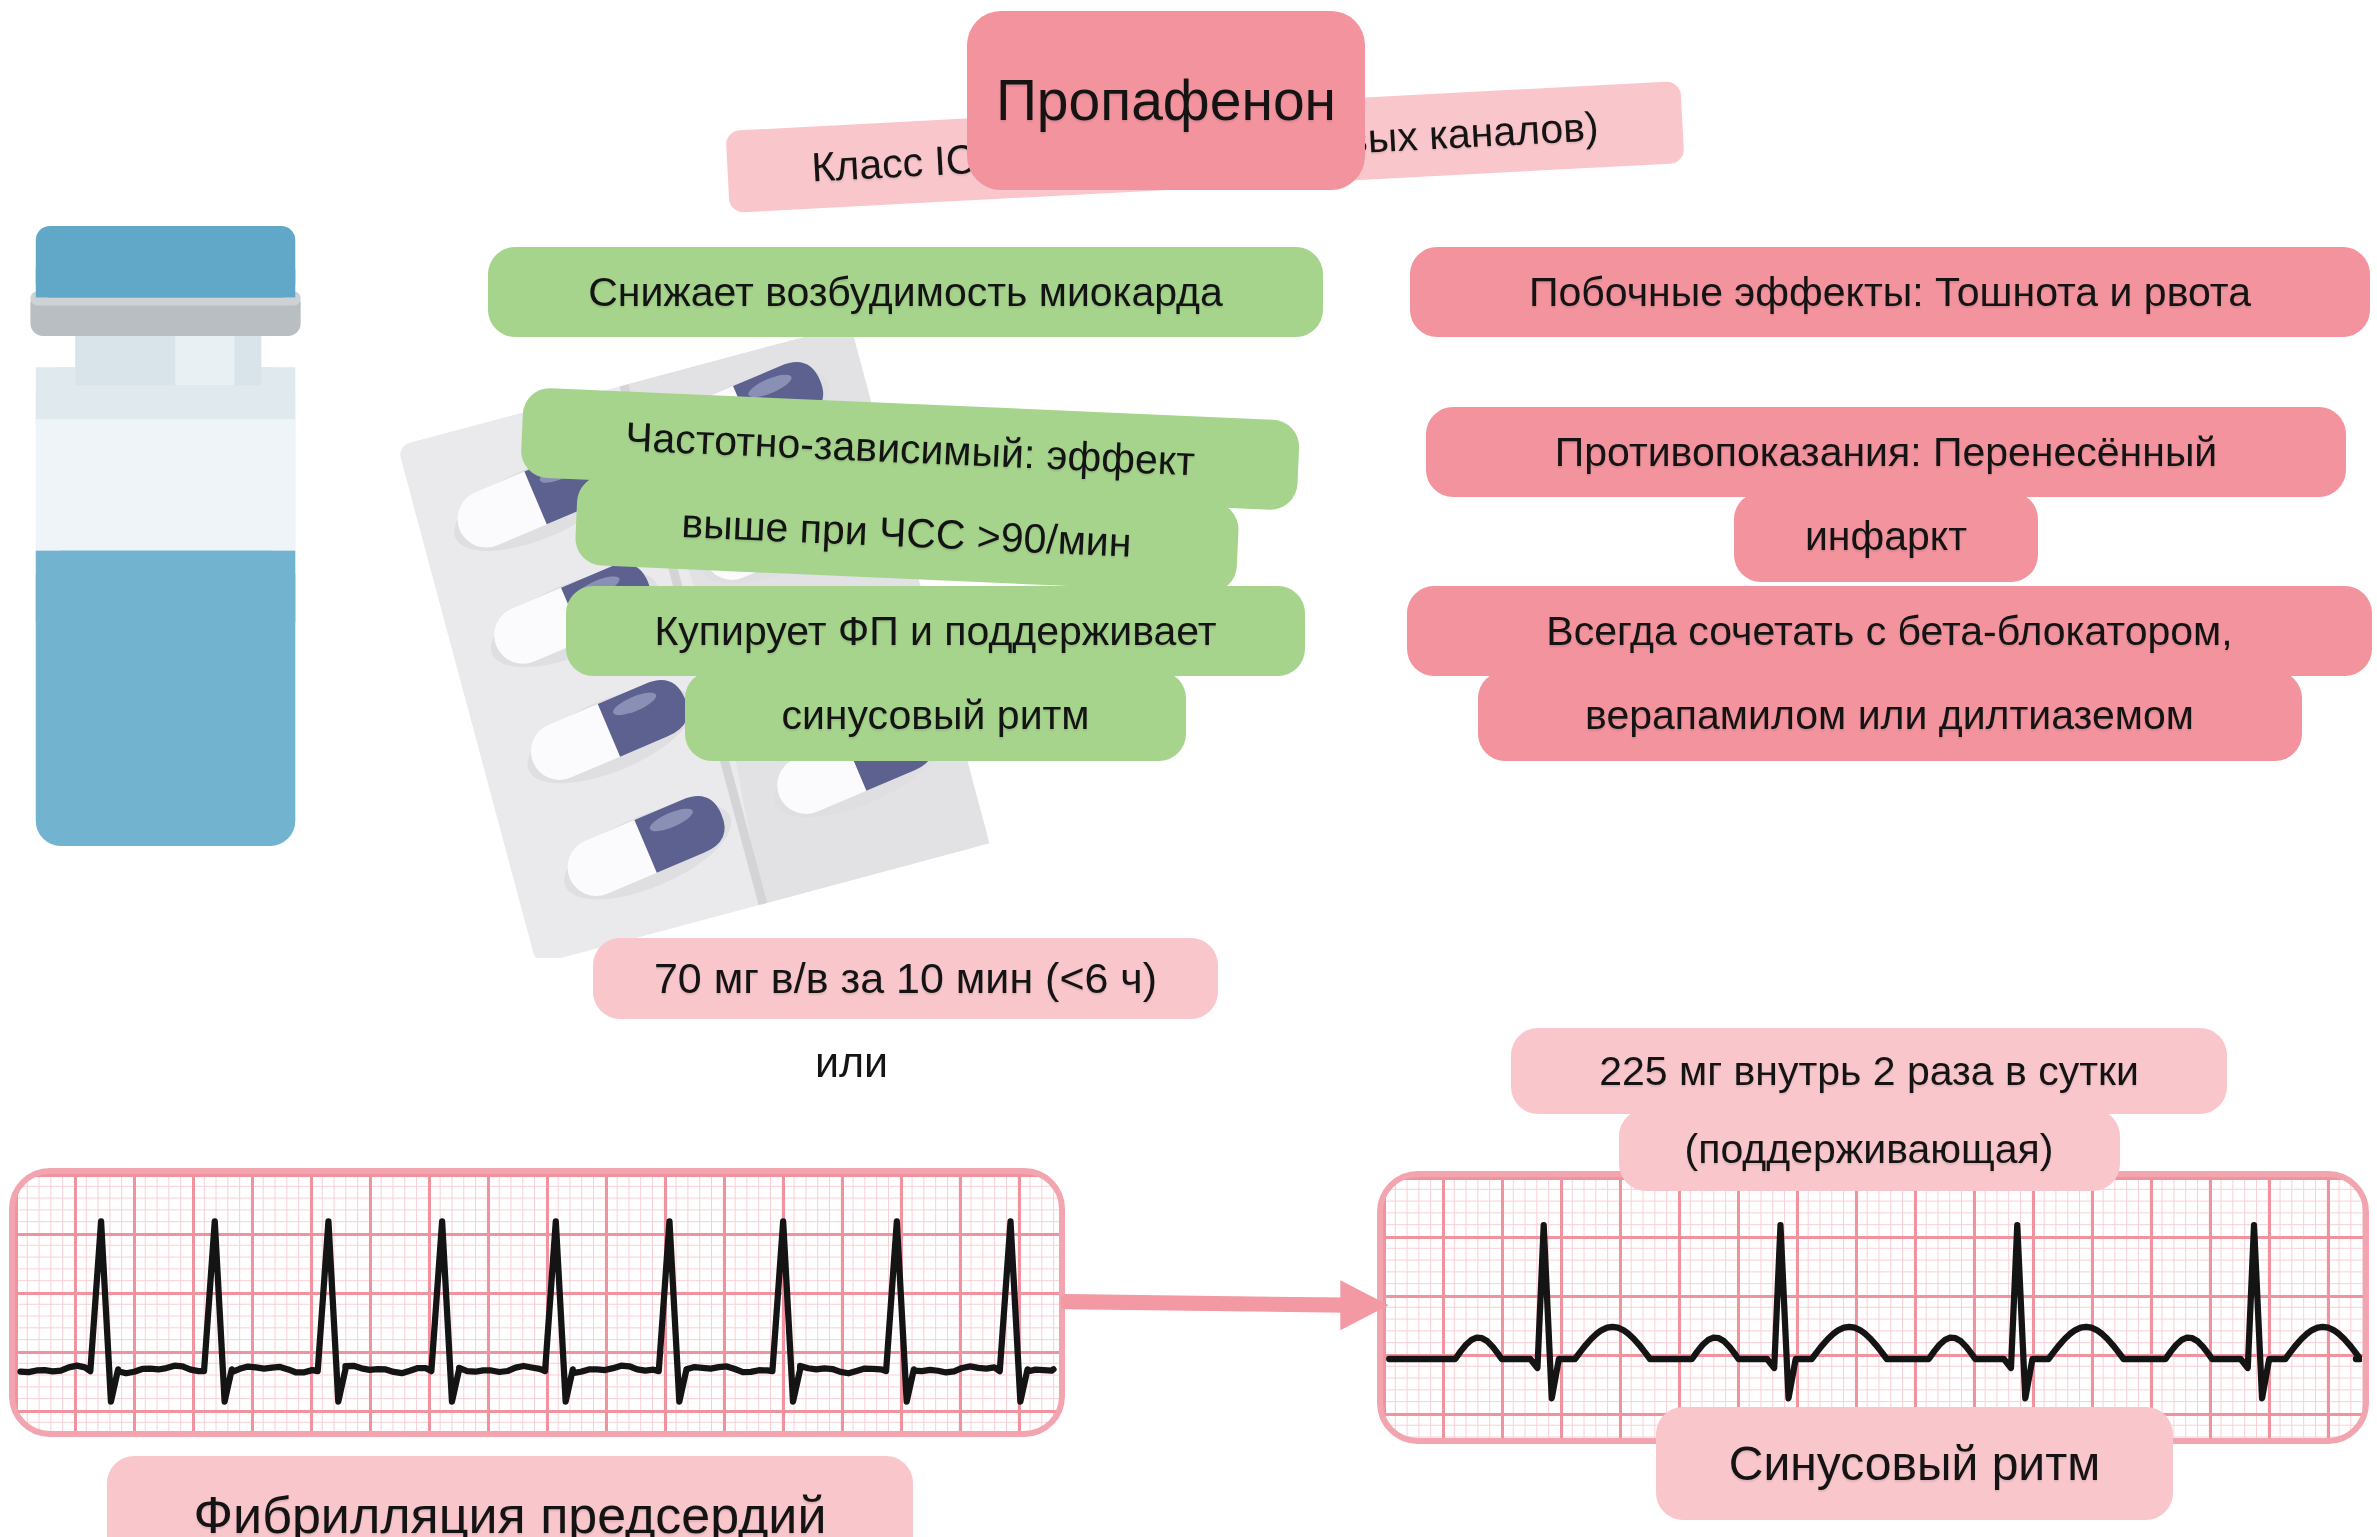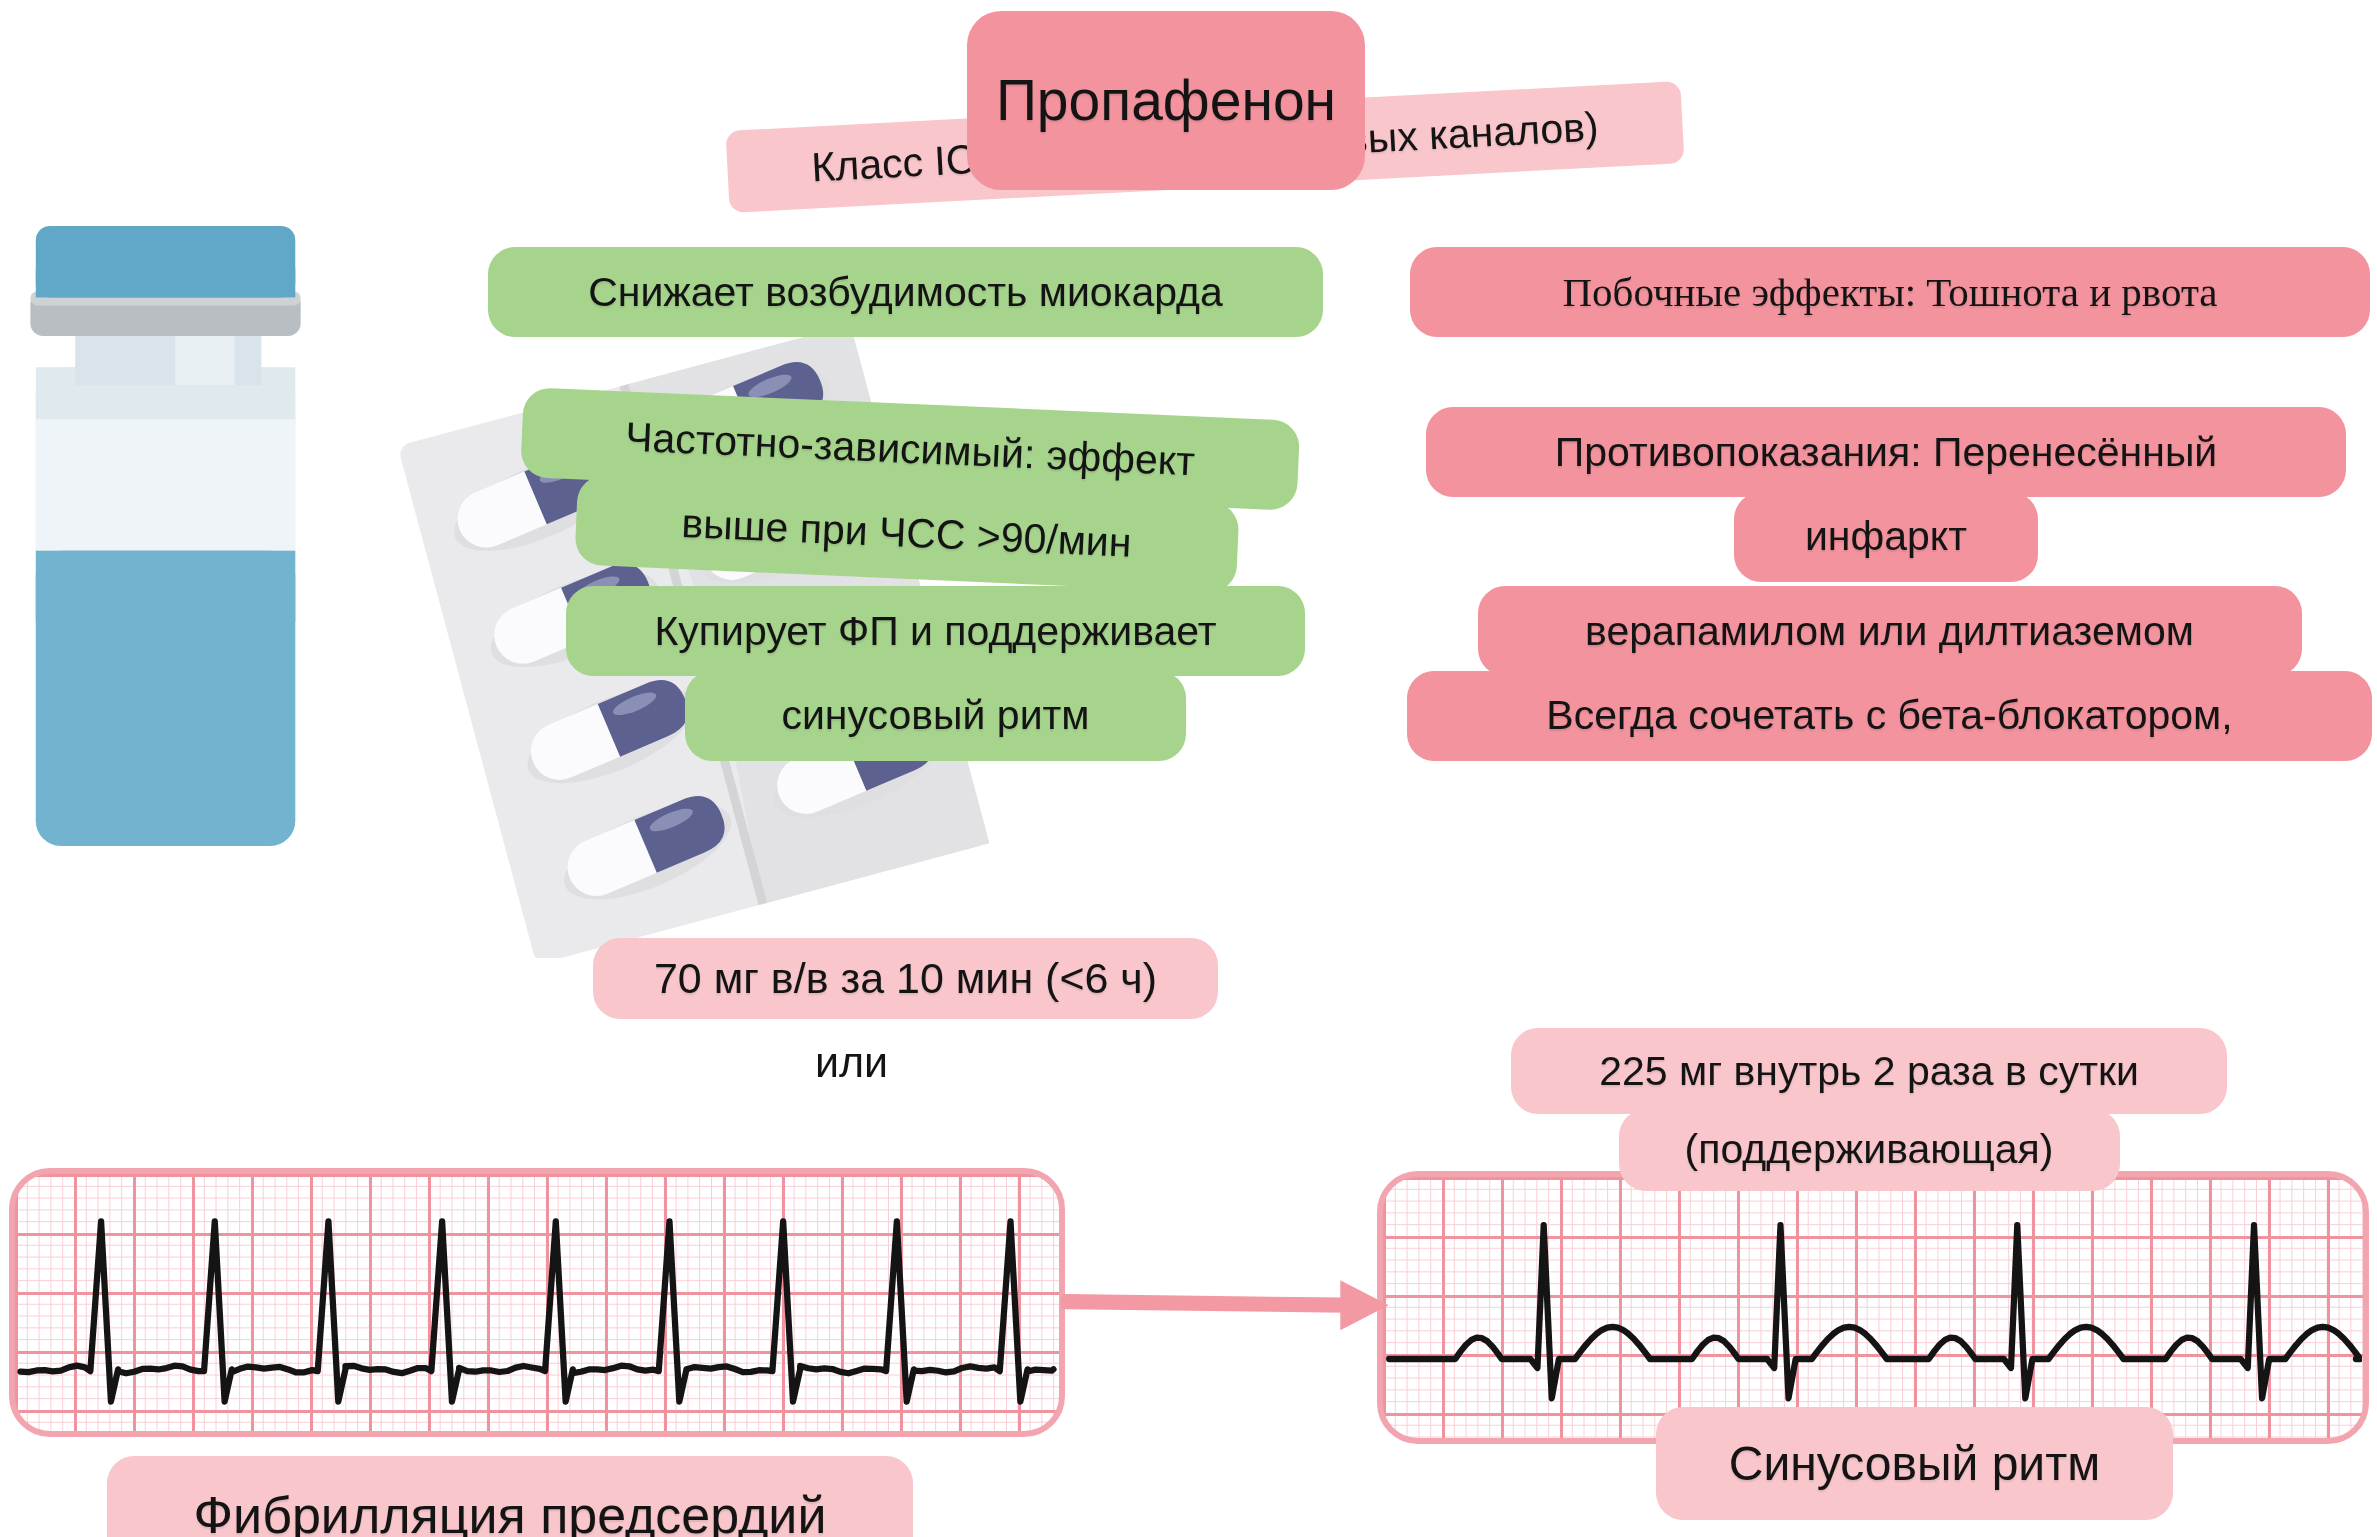--- a/index.html
+++ b/index.html
@@ -148,31 +148,31 @@
     <div class="lobe" style="min-width:777px;">Частотно-зависимый: эффект</div>
     <div class="lobe" style="min-width:662px;">выше при ЧСС &gt;90/мин</div>
   </div>
 
   <div class="abs bubble green z2" style="left:566px;top:586px;">
     <div class="lobe" style="min-width:739px;">Купирует ФП и поддерживает</div>
     <div class="lobe" style="min-width:501px;">синусовый ритм</div>
   </div>
 
   <div class="abs bubble red z2" style="left:1410px;top:247px;">
-    <div class="lobe" style="min-width:960px;font-family:Liberation Serif, serif;">Побочные эффекты: Тошнота и рвота</div>
+    <div class="lobe" style="min-width:960px;">Побочные эффекты: Тошнота и рвота</div>
   </div>
 
   <div class="abs bubble red z2" style="left:1426px;top:407px;">
     <div class="lobe" style="min-width:920px;">Противопоказания: Перенесённый</div>
     <div class="lobe" style="min-width:304px;">инфаркт</div>
   </div>
 
   <div class="abs bubble red z2" style="left:1407px;top:586px;">
+    <div class="lobe" style="min-width:965px;">Всегда сочетать с бета-блокатором,</div>
     <div class="lobe" style="min-width:824px;">верапамилом или дилтиаземом</div>
-    <div class="lobe" style="min-width:965px;">Всегда сочетать с бета-блокатором,</div>
   </div>
 
   <div class="abs bubble pink z3" style="left:593px;top:938px;">
     <div class="lobe" style="min-width:625px;height:81px;font-size:43px;">70 мг в/в за 10 мин (&lt;6 ч)</div>
   </div>
 
   <div class="abs plain-or z3" style="left:815px;top:1038px;">
     <span>или</span>
   </div>
 

